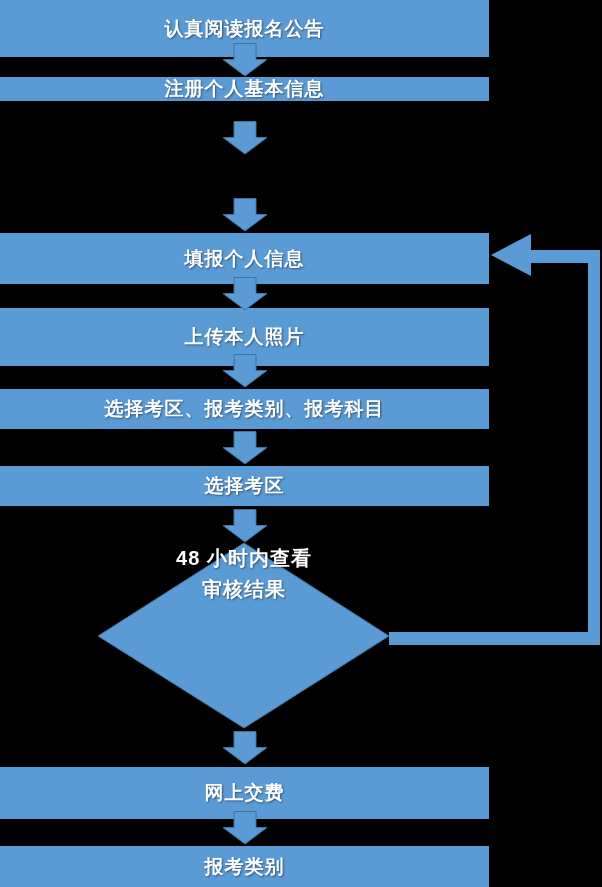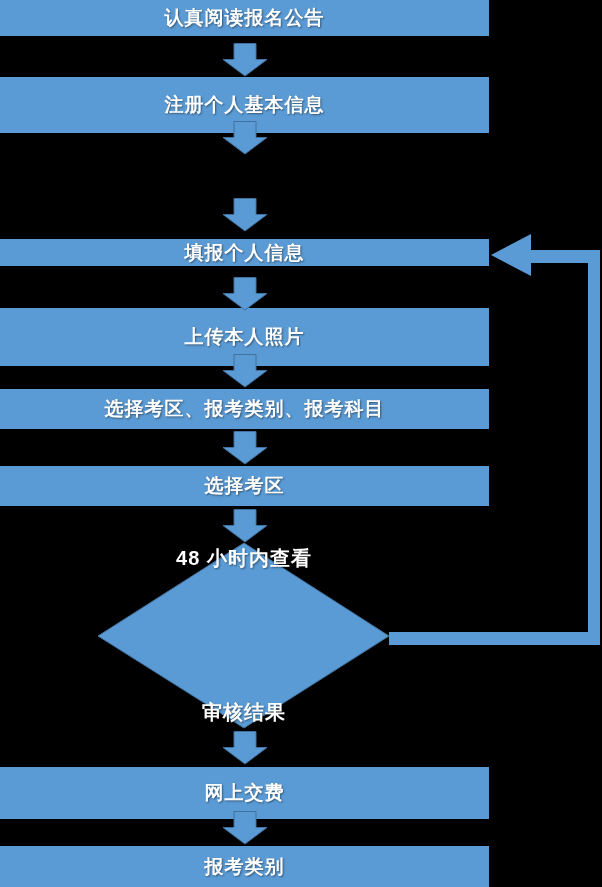--- a/index.html
+++ b/index.html
@@ -35,42 +35,42 @@
   }
   .decision-text {
     position: absolute;
     left: 99px;
     top: 543px;
     width: 290px;
     height: 185px;
     display: flex;
     flex-direction: column;
     align-items: center;
-    justify-content: space-between;
+    justify-content: flex-start;
     color: var(--text-color, #fff);
     font-size: 20px;
     font-weight: bold;
     letter-spacing: 1px;
     line-height: 31px;
     text-align: center;
     text-shadow: 1px 1px 2px rgba(0,0,0,0.45);
   }
 </style>
 </head>
 <body>
 
 <div class="canvas">
 
-  <div class="box" style="top:0;height:36px">
+  <div class="box" style="top:0;height:57px">
       <span>认真阅读报名公告</span>
     </div>
-  <div class="box" style="top:77px;height:56px">
+  <div class="box" style="top:77px;height:24px">
       <span>注册个人基本信息</span>
     </div>
-  <div class="box" style="top:239px;height:27px">
+  <div class="box" style="top:233px;height:51px">
       <span>填报个人信息</span>
     </div>
   <div class="box" style="top:308px;height:58px">
       <span>上传本人照片</span>
     </div>
   <div class="box" style="top:389px;height:40px">
       <span>选择考区、报考类别、报考科目</span>
     </div>
   <div class="box" style="top:466px;height:40px">
       <span>选择考区</span>

